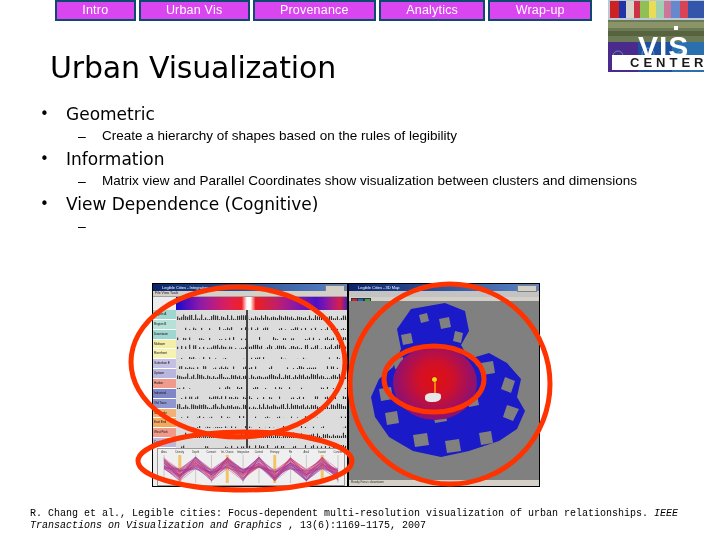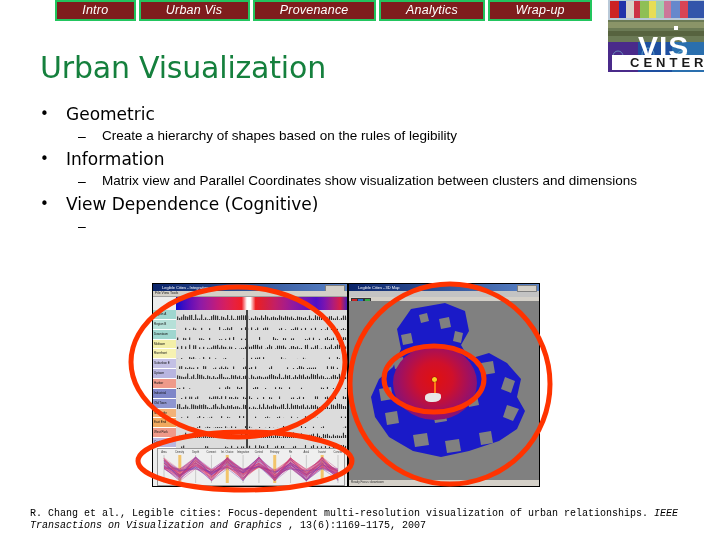--- a/index.html
+++ b/index.html
@@ -20,30 +20,29 @@
     position: absolute;
     left: 55px;
     top: 0px;
     width: 537px;
     height: 21px;
     display: flex;
     gap: 3px;
   }
   .nav-tab {
     flex: 1 1 auto;
-    background: #7f1d1d;
-    border: 2px solid #22c55e;
+    background: #d946ef;
+    border: 2px solid #0c4a6e;
     box-sizing: border-box;
     color: #ffffff;
     font-size: 12.5px;
     line-height: 17px;
     text-align: center;
     white-space: nowrap;
     letter-spacing: 0.2px;
-    font-style: italic;
   }
 
   
   #logo {
     position: absolute;
     right: 0px;
     top: 0px;
     width: 112px;
     height: 72px;
     overflow: hidden;
@@ -71,24 +70,24 @@
     font-weight: bold;
     color: #1a1a1a;
     letter-spacing: 4px;
     background: #ffffff;
     padding: 0 18px;
   }
 
   
   #page-title {
     position: absolute;
-    left: 40px;
+    left: 50px;
     top: 50px;
     font-size: 30px;
-    color: #15803d;
+    color: #000000;
     font-family: "DejaVu Sans", sans-serif;
     font-weight: normal;
     letter-spacing: -0.2px;
   }
 
   
   #bullets {
     position: absolute;
     left: 34px;
     top: 103px;

